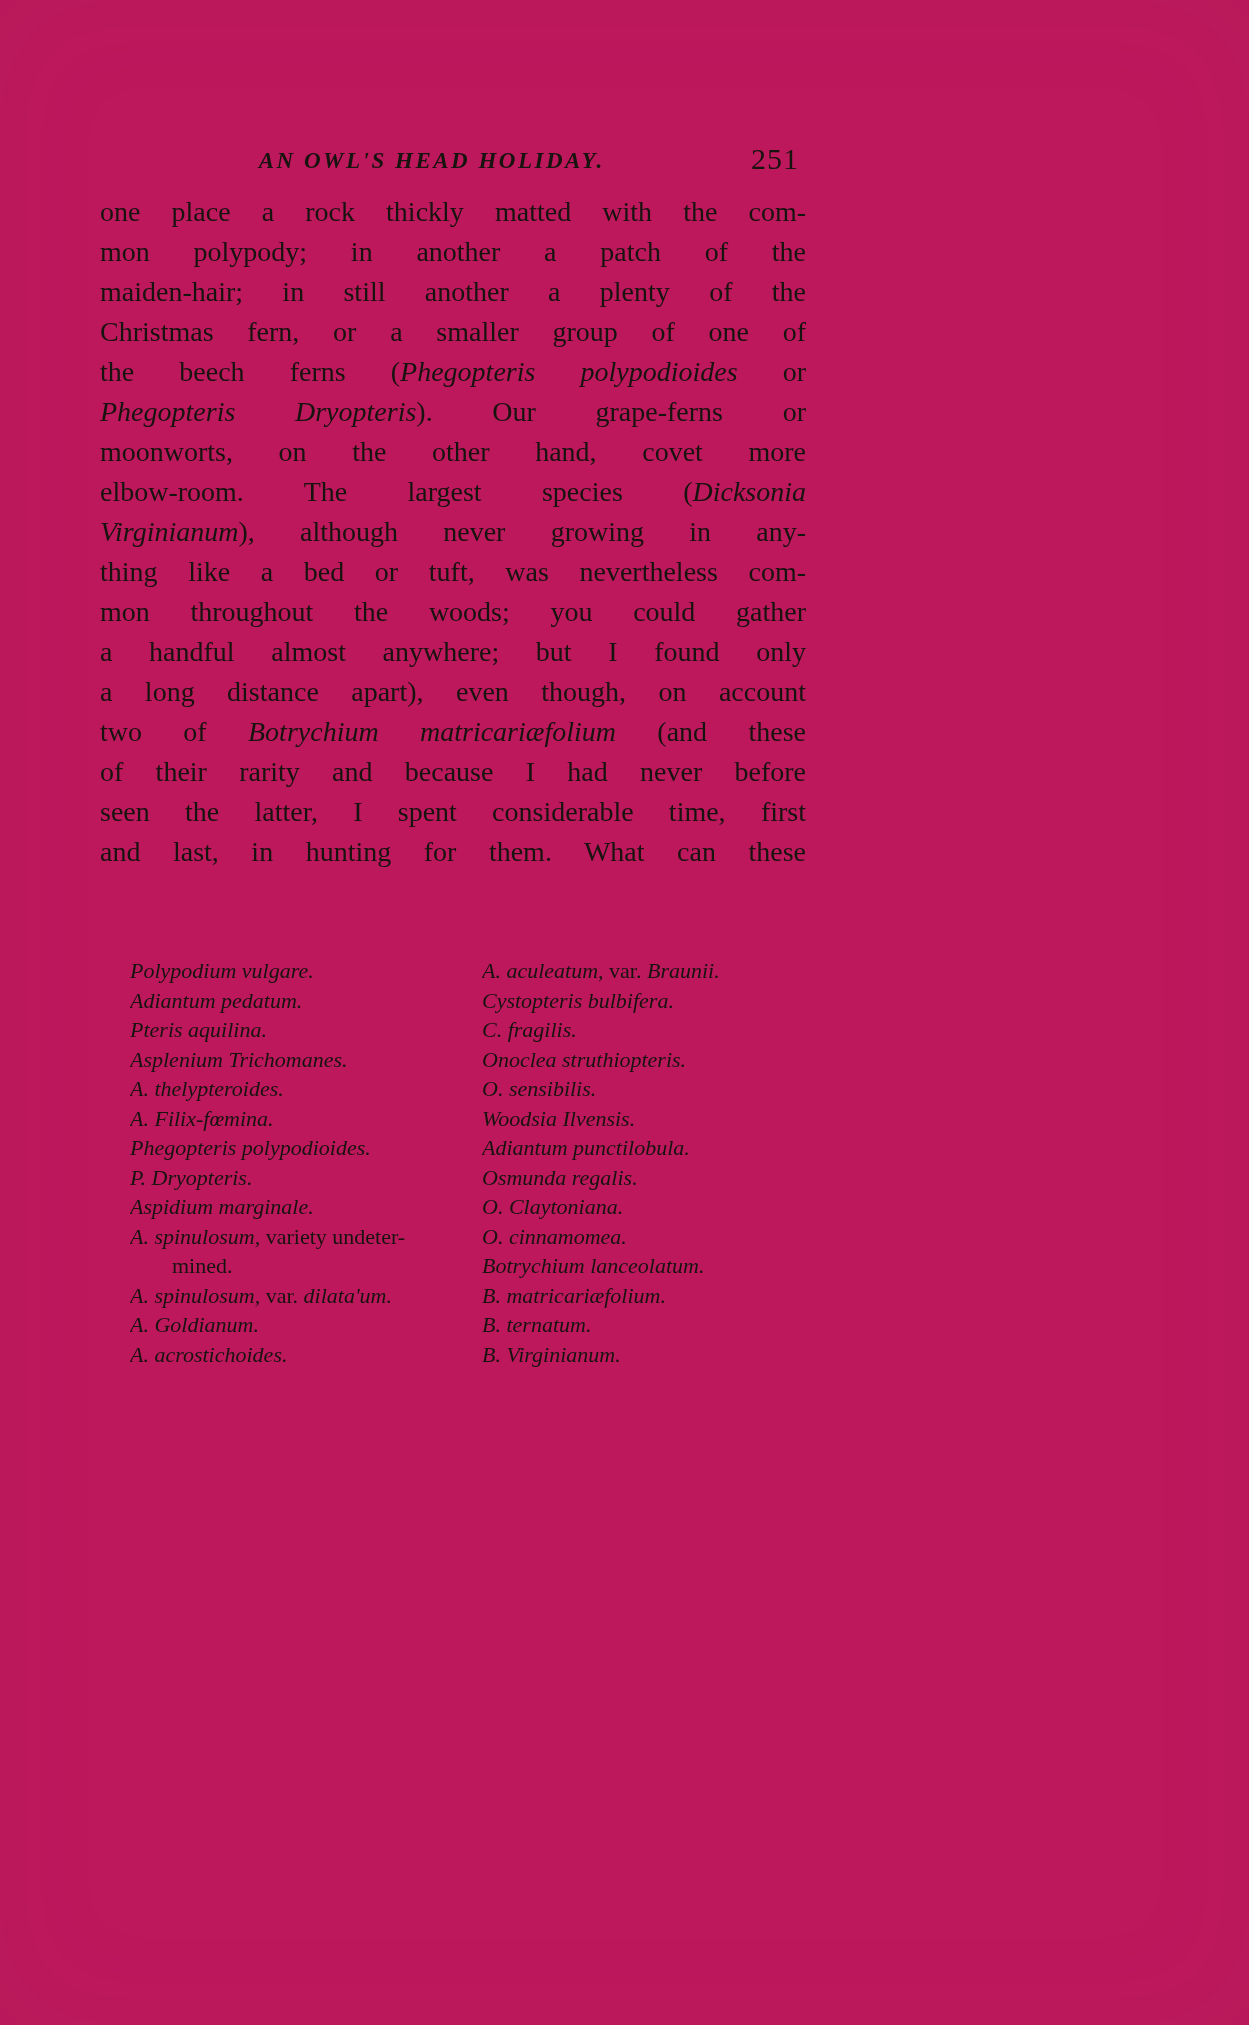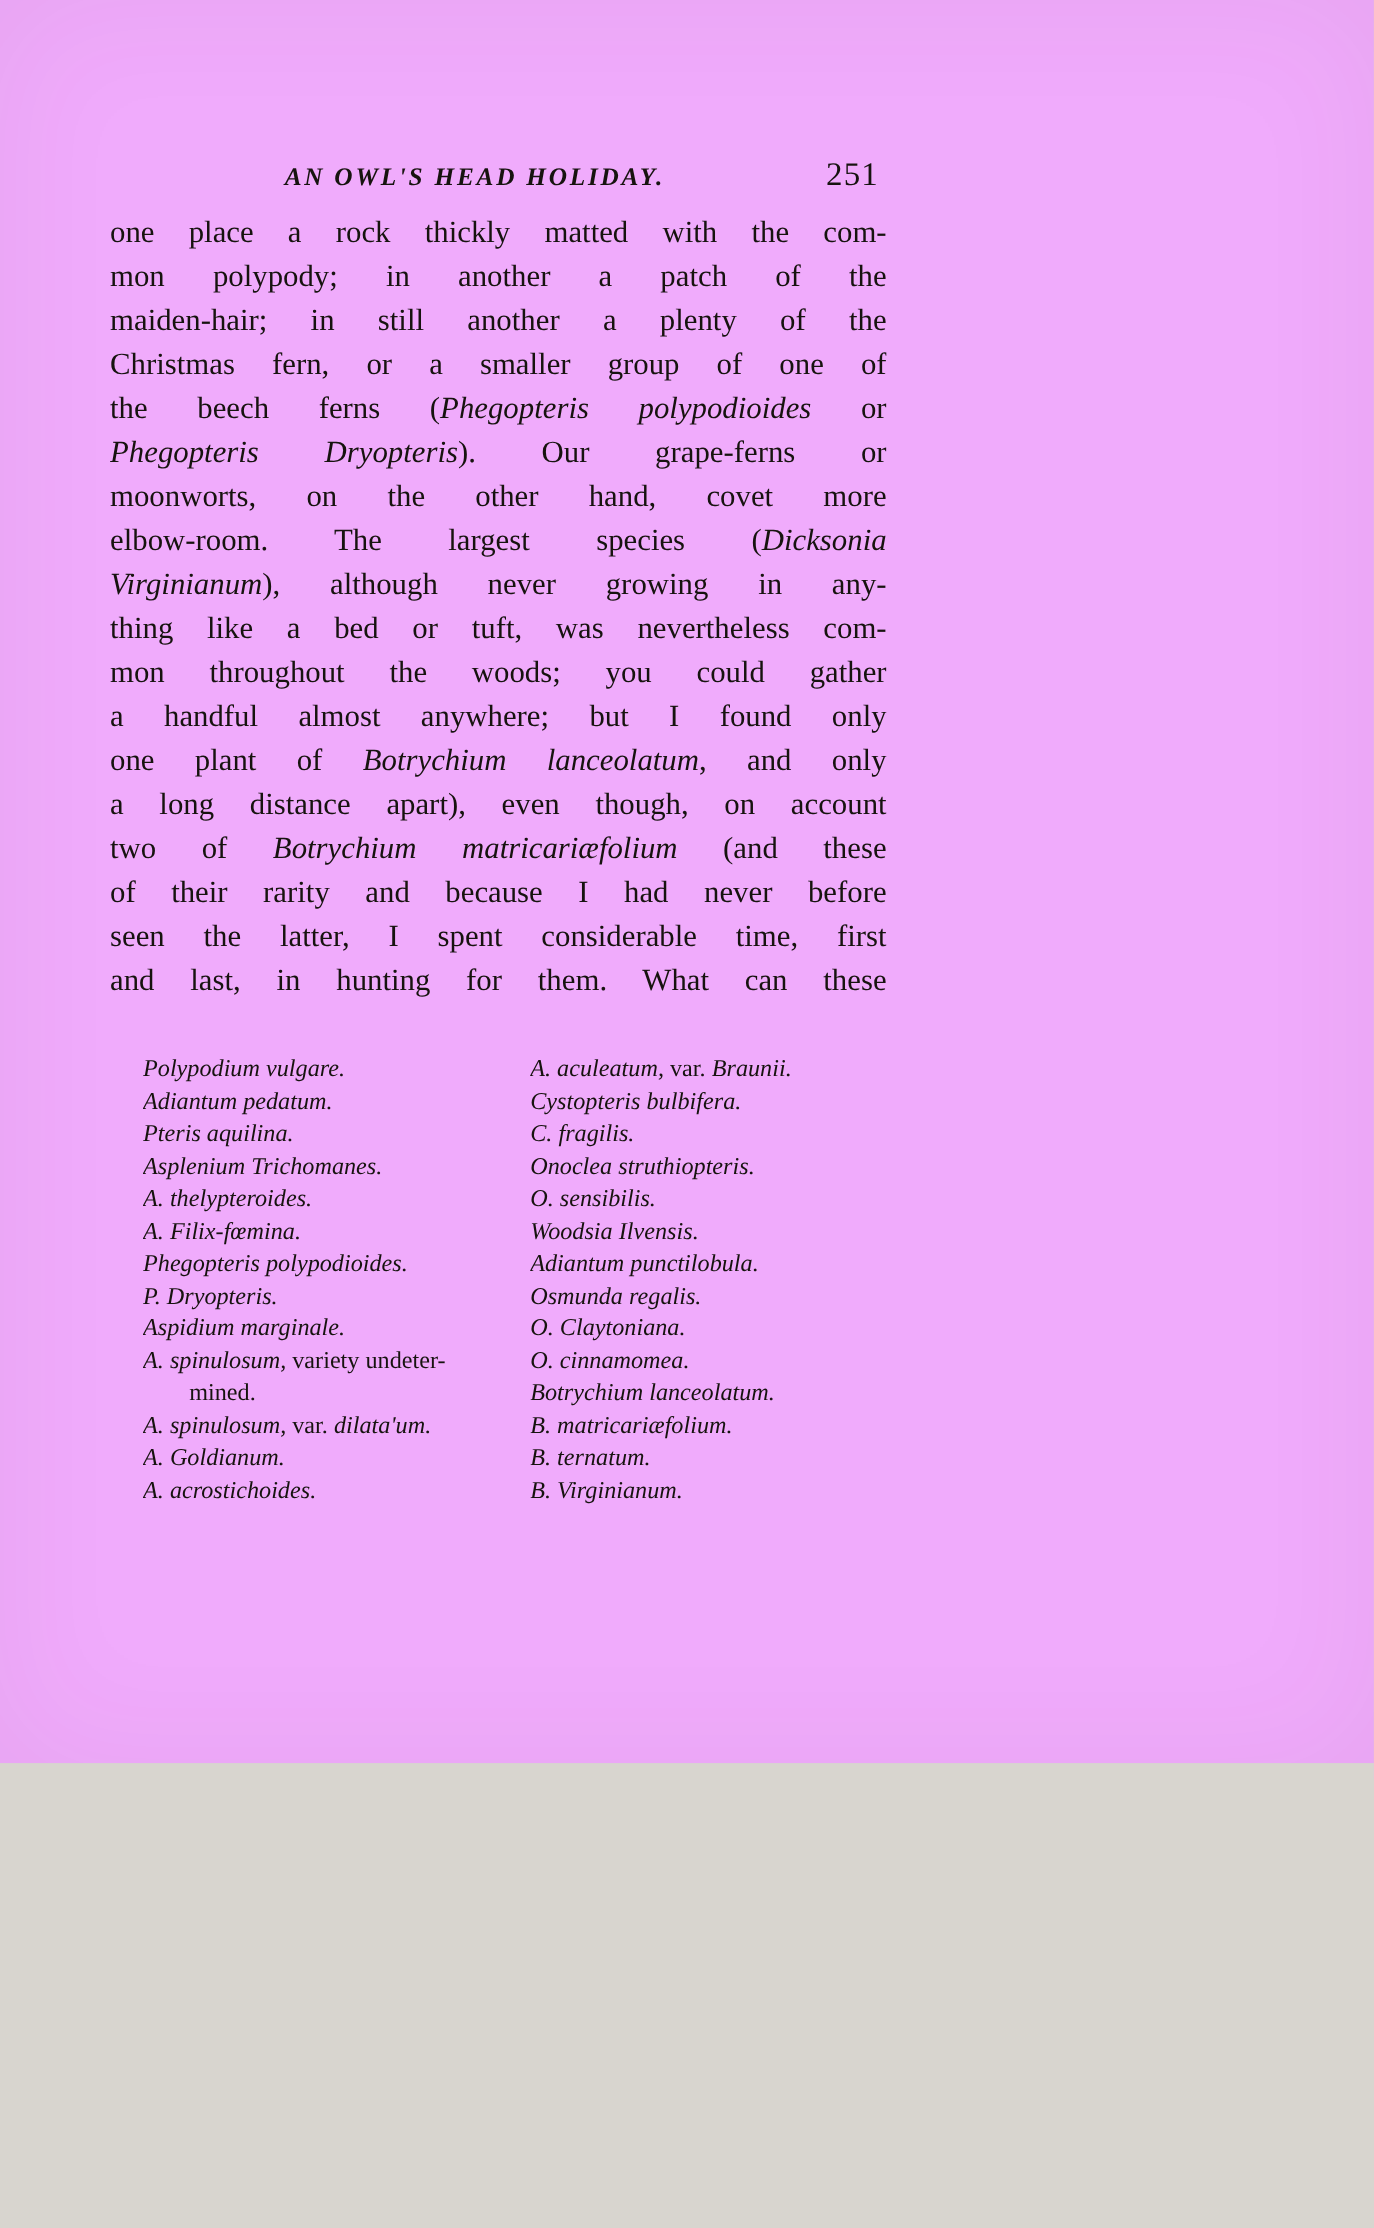--- a/index.html
+++ b/index.html
@@ -1,21 +1,21 @@
 <!DOCTYPE html>
 <html><head>
 <meta charset="utf-8">
 <style>
   html,body{margin:0;padding:0;background:#d8d5cf;}
   .page{
     position:relative;
     width:1249px;
-    height:1603px;
+    height:2025px;
     margin:0 auto;
-    background:#f0abfc;
+    background:#be185d;
     box-shadow:inset 0 0 120px rgba(80,70,55,0.06);
     font-family:"Liberation Serif","DejaVu Serif",serif;
     color:#17130f;
     overflow:hidden;
   }
   
   .header{
     position:absolute;
     left:100px; top:144px;
     width:705px; height:36px;
@@ -84,21 +84,20 @@
       <div class="body-line"><span>maiden-hair; in still another a plenty of the</span></div>
       <div class="body-line"><span>Christmas fern, or a smaller group of one of</span></div>
       <div class="body-line"><span>the beech ferns (</span><span class="it">Phegopteris polypodioides</span><span> or</span></div>
       <div class="body-line"><span class="it">Phegopteris Dryopteris</span><span>). Our grape-ferns or</span></div>
       <div class="body-line"><span>moonworts, on the other hand, covet more</span></div>
       <div class="body-line"><span>elbow-room. The largest species (</span><span class="it">Dicksonia</span></div>
       <div class="body-line"><span class="it">Virginianum</span><span>), although never growing in any-</span></div>
       <div class="body-line"><span>thing like a bed or tuft, was nevertheless com-</span></div>
       <div class="body-line"><span>mon throughout the woods; you could gather</span></div>
       <div class="body-line"><span>a handful almost anywhere; but I found only</span></div>
-      <div class="body-line"><span>one plant of </span><span class="it">Botrychium lanceolatum</span><span>, and only</span></div>
       <div class="body-line"><span>a long distance apart), even though, on account</span></div>
       <div class="body-line"><span>two of </span><span class="it">Botrychium matricariæfolium</span><span> (and these</span></div>
       <div class="body-line"><span>of their rarity and because I had never before</span></div>
       <div class="body-line"><span>seen the latter, I spent considerable time, first</span></div>
       <div class="body-line"><span>and last, in hunting for them. What can these</span></div>
     </div>
 
   <div class="species" id="species-list">
     <div class="col left">
         <div class="sp-line"><span class="it">Polypodium vulgare.</span></div>

